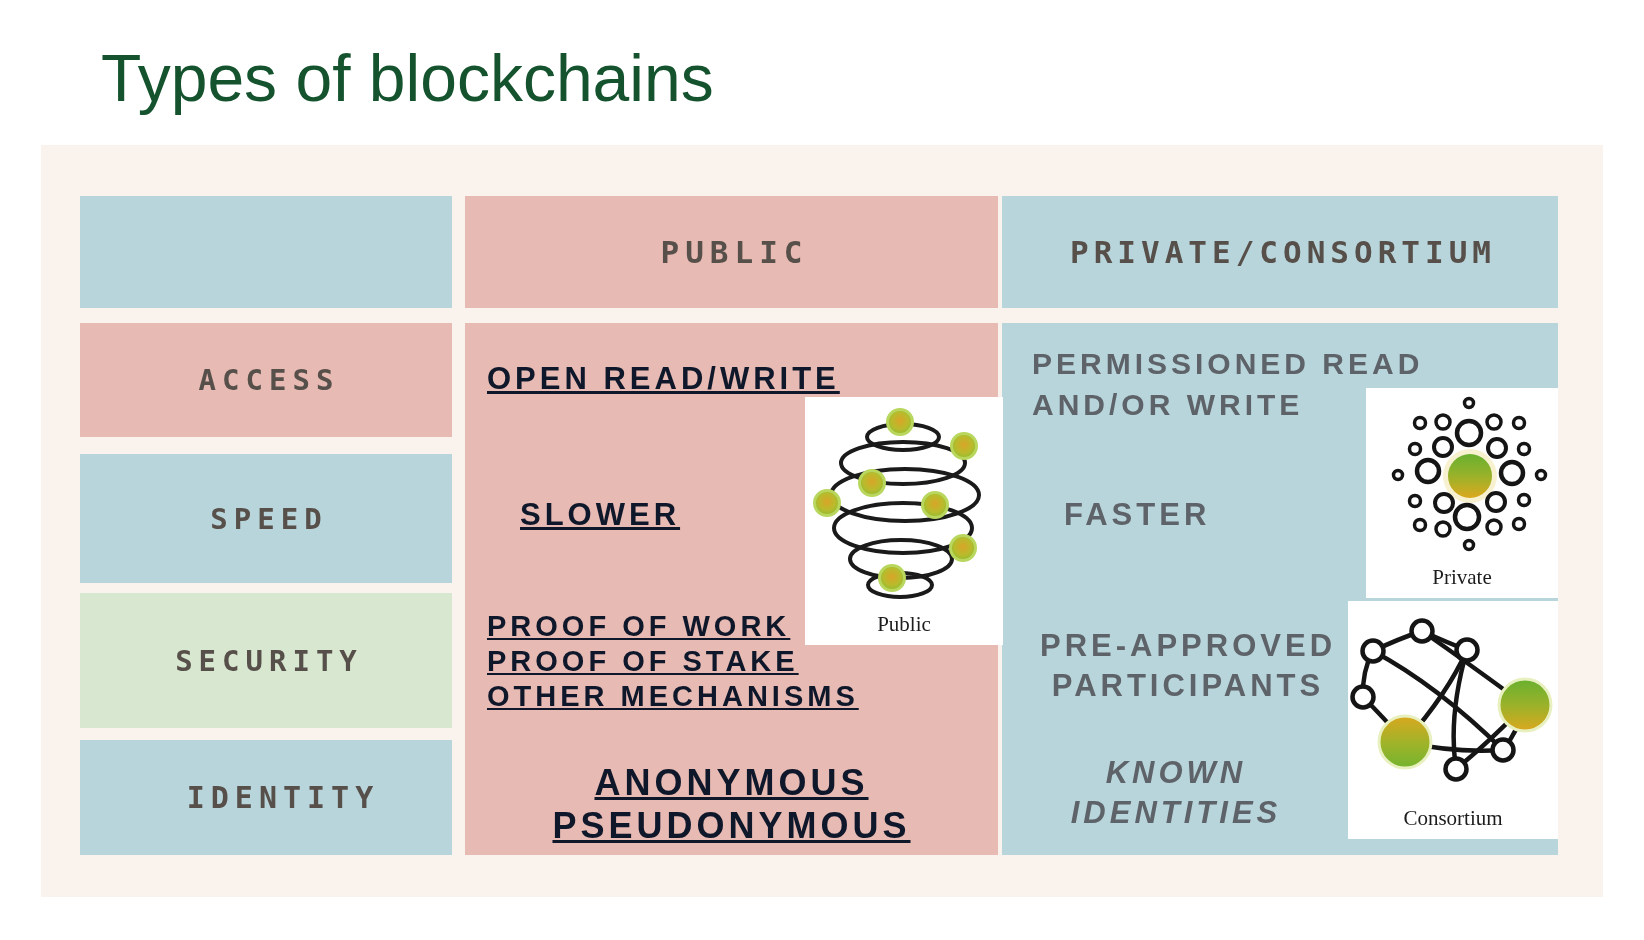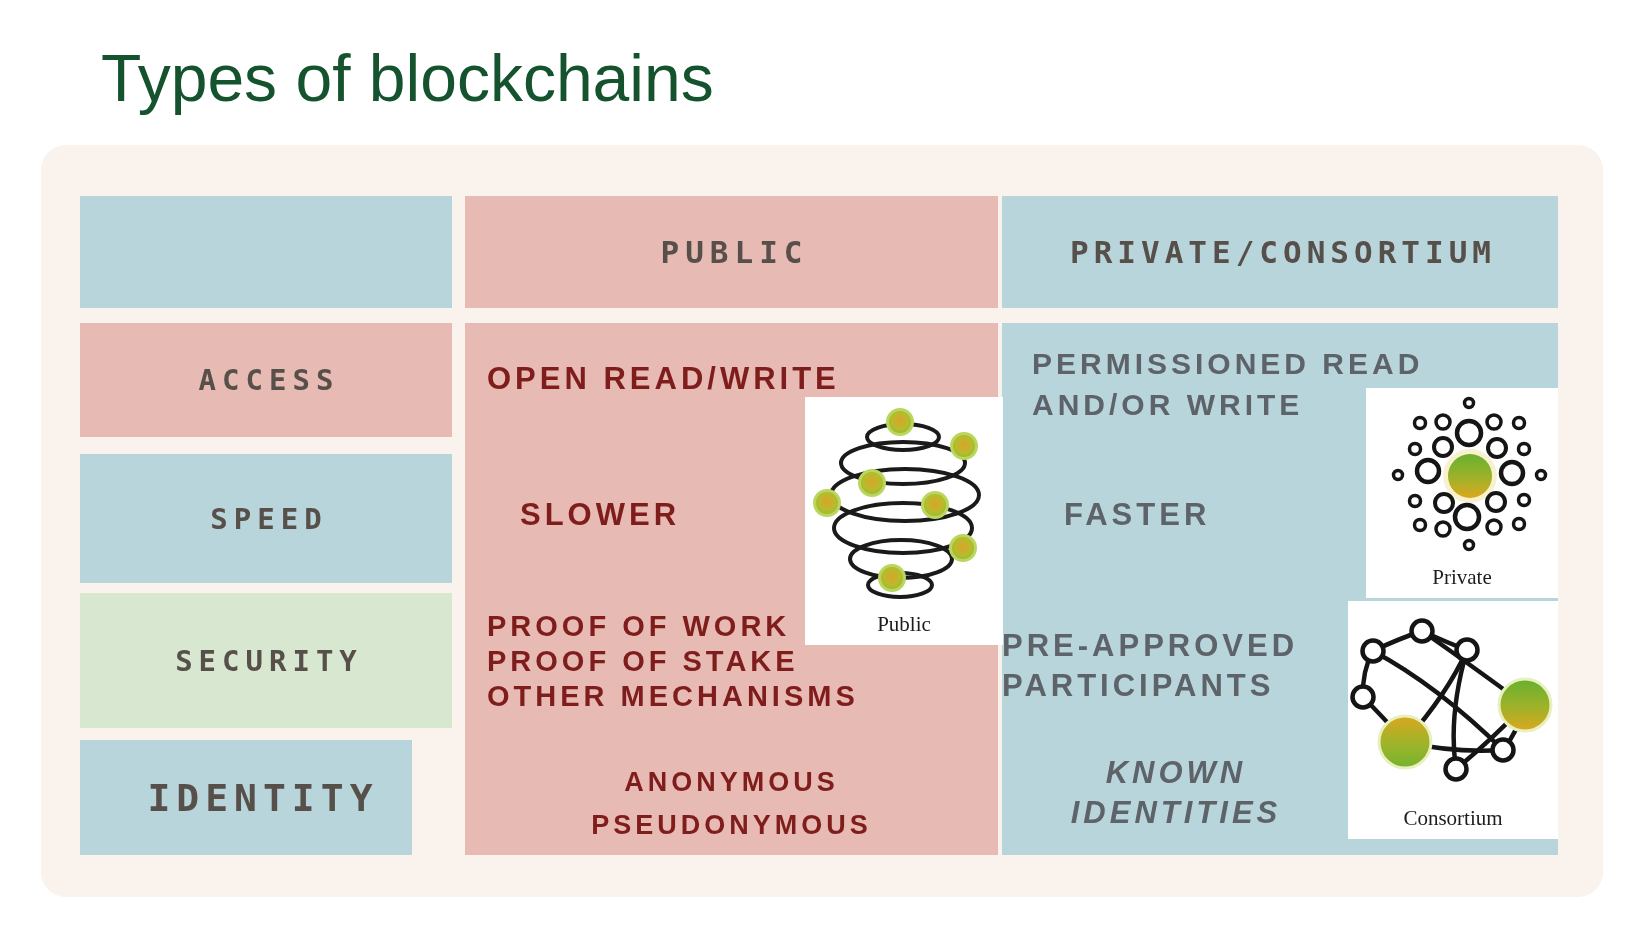--- a/index.html
+++ b/index.html
@@ -9,55 +9,54 @@
     background:#ffffff; font-family:"Liberation Sans", sans-serif;
   }
   .slide-title {
     position:absolute; left:101px; top:40px;
     font-size:66px; font-weight:400; color:#14532d; letter-spacing:0px;
     font-family:"Liberation Sans", sans-serif;
   }
   .panel {
     position:absolute; left:41px; top:145px; width:1562px; height:752px;
     background:#faf2ec;
-    border-radius:25px;
   }
   .cell { position:absolute; display:flex; align-items:center; justify-content:center; }
   .bg-pink  { background:#e7bab3; }
   .bg-blue  { background:#b9d5dc; }
   .bg-green { background:#d8e7cf;text-align:center; }
 
   
   .hdr-font {
     font-family:"DejaVu Sans Mono", monospace; font-weight:bold;
     color:#57504a; letter-spacing:6px; text-indent:6px;
   }
   .corner      { left:39px;  top:51px;  width:372px; height:112px; }
   .hdr-public  { left:424px; top:51px;  width:533px; height:112px; font-size:31px; }
   .hdr-private { left:961px; top:51px;  width:556px; height:112px; font-size:31px; letter-spacing:5px; }
   .row-access   { left:39px; top:178px; width:372px; height:114px; font-size:29px; }
   .row-speed    { left:39px; top:303px; width:372px; height:129px; font-size:29px;margin-top:6px; }
   .row-security { left:39px; top:448px; width:372px; height:135px; font-size:29px; }
-  .row-identity { left:39px; top:595px; width:332px; height:115px; font-size:38px;padding-left:28px; }
+  .row-identity { left:39px; top:595px; width:372px; height:115px; font-size:30px;padding-left:28px; }
 
   
   .colblock { position:absolute; top:178px; height:532px; }
   .col-public  { left:424px; width:533px; background:#e7bab3; }
   .col-private { left:961px; width:556px; background:#b9d5dc; }
   .cell-font { font-weight:bold; letter-spacing:4px; }
-  .col-public  .cell-font { color:#7f1d1d; }
+  .col-public  .cell-font { color:#0f172a;text-decoration:underline; }
   .col-private .cell-font { color:#5d6368; }
   .txt { position:absolute; line-height:1.32; }
   .pub-access   { left:22px;  top:36px;  font-size:31px; }
   .pub-speed    { left:55px;  top:172px; font-size:31px; }
   .pub-security { left:22px;  top:286px; font-size:29px; line-height:35px; }
-  .pub-identity { left:0;     top:438px; width:533px; text-align:center; font-size:27px; line-height:43px; }
+  .pub-identity { left:0;     top:438px; width:533px; text-align:center; font-size:36px; line-height:43px; }
   .prv-access   { left:30px;  top:20px;  font-size:30px; line-height:41px; }
   .prv-speed    { left:62px;  top:172px; font-size:31px; }
-  .prv-security { left:0;     top:303px; width:372px; font-size:31px; line-height:40px; }
+  .prv-security { left:0;     top:303px; width:372px; text-align:center; font-size:31px; line-height:40px; }
   .prv-identity { left:0;     top:430px; width:348px; text-align:center; font-size:31px; line-height:40px;font-style:italic; }
 
   
   .fig { position:absolute; background:#ffffff; }
   .fig-public     { left:764px;  top:252px; width:198px; height:248px; }
   .fig-private    { left:1325px; top:243px; width:192px; height:210px; }
   .fig-consortium { left:1307px; top:456px; width:210px; height:238px; }
   .fig svg { position:absolute; left:0; top:0; }
   .fig figcaption {
     position:absolute; left:0; bottom:8px; width:100%; text-align:center;

